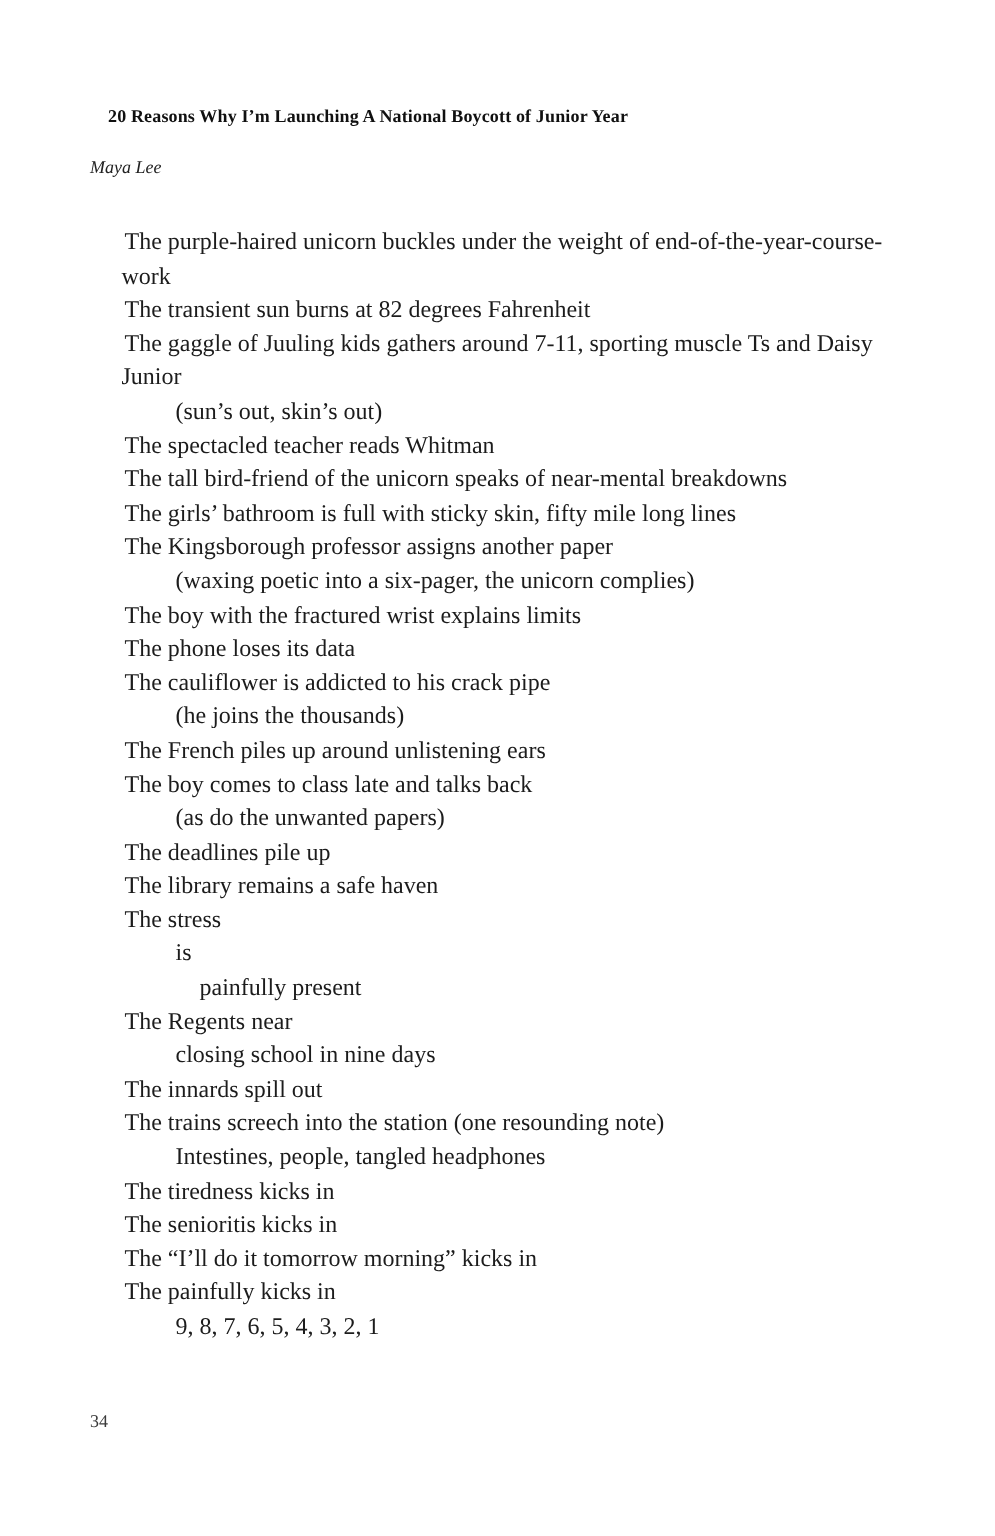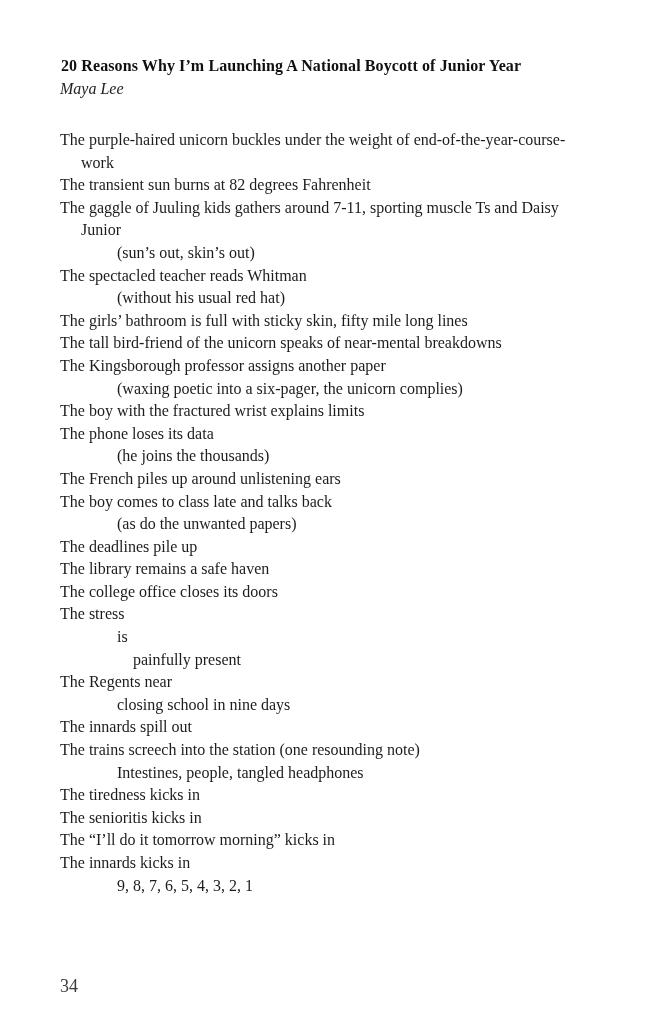--- a/index.html
+++ b/index.html
@@ -16,93 +16,92 @@
     font-family: "Liberation Serif", "DejaVu Serif", serif;
     color: #1c1c1c;
   }
   .content {
     position: absolute;
     left: 60px;
     top: 54px;
     right: 40px;
   }
   .title {
-    margin: 1px;
-    font-size: 16px;
+    margin: 12px;
+    font-size: 12px;
     line-height: 22px;
     font-weight: 700;
     color: #101010;
     letter-spacing: 0.1px;
   }
   .author {
     margin: 0;
-    font-size: 16px;
+    font-size: 12px;
     line-height: 22px;
     font-style: italic;
     color: #222222;
   }
   .poem {
     margin-top: 29px;
   }
   .poem-line {
     font-size: 16px;
     line-height: 22.6px;
     white-space: pre-wrap;
     color: #1c1c1c;
   }
-  .indent-0 { padding-left: 0; }
+  .indent-0 { padding-left: 0; margin-left: 23px; }
   .indent-1 { padding-left: 21px; }
   .indent-2 { padding-left: 57px; }
   .indent-3 { padding-left: 73px; }
   .page-number {
     position: absolute;
     left: 60px;
-    top: 976px;
-    font-size: 18px;
+    top: 940px;
+    font-size: 12px;
     color: #3a3a3a;
   }
 </style>
 </head>
 <body>
 
 <div class="page">
   <div class="content">
     <h1 class="title">20 Reasons Why I’m Launching A National Boycott of Junior Year</h1>
     <div class="author">Maya Lee</div>
     <div class="poem">
         <div class="poem-line indent-0">The purple-haired unicorn buckles under the weight of end-of-the-year-course-</div>
         <div class="poem-line indent-1">work</div>
         <div class="poem-line indent-0">The transient sun burns at 82 degrees Fahrenheit</div>
         <div class="poem-line indent-0">The gaggle of Juuling kids gathers around 7-11, sporting muscle Ts and Daisy</div>
         <div class="poem-line indent-1">Junior</div>
         <div class="poem-line indent-2">(sun’s out, skin’s out)</div>
         <div class="poem-line indent-0">The spectacled teacher reads Whitman</div>
-        <div class="poem-line indent-2">(without his usual red hat)</div>
+        <div class="poem-line indent-0">The tall bird-friend of the unicorn speaks of near-mental breakdowns</div>
         <div class="poem-line indent-0">The girls’ bathroom is full with sticky skin, fifty mile long lines</div>
-        <div class="poem-line indent-0">The tall bird-friend of the unicorn speaks of near-mental breakdowns</div>
         <div class="poem-line indent-0">The Kingsborough professor assigns another paper</div>
         <div class="poem-line indent-2">(waxing poetic into a six-pager, the unicorn complies)</div>
         <div class="poem-line indent-0">The boy with the fractured wrist explains limits</div>
         <div class="poem-line indent-0">The phone loses its data</div>
+        <div class="poem-line indent-0">The cauliflower is addicted to his crack pipe</div>
         <div class="poem-line indent-2">(he joins the thousands)</div>
         <div class="poem-line indent-0">The French piles up around unlistening ears</div>
         <div class="poem-line indent-0">The boy comes to class late and talks back</div>
         <div class="poem-line indent-2">(as do the unwanted papers)</div>
         <div class="poem-line indent-0">The deadlines pile up</div>
         <div class="poem-line indent-0">The library remains a safe haven</div>
-        <div class="poem-line indent-0">The college office closes its doors</div>
         <div class="poem-line indent-0">The stress</div>
         <div class="poem-line indent-2">is</div>
         <div class="poem-line indent-3">painfully present</div>
         <div class="poem-line indent-0">The Regents near</div>
         <div class="poem-line indent-2">closing school in nine days</div>
         <div class="poem-line indent-0">The innards spill out</div>
         <div class="poem-line indent-0">The trains screech into the station (one resounding note)</div>
         <div class="poem-line indent-2">Intestines, people, tangled headphones</div>
         <div class="poem-line indent-0">The tiredness kicks in</div>
         <div class="poem-line indent-0">The senioritis kicks in</div>
         <div class="poem-line indent-0">The “I’ll do it tomorrow morning” kicks in</div>
-        <div class="poem-line indent-0">The innards kicks in</div>
+        <div class="poem-line indent-0">The painfully kicks in</div>
         <div class="poem-line indent-2">9, 8, 7, 6, 5, 4, 3, 2, 1</div>
       </div>
   </div>
   <div class="page-number">34</div>
 </div>
 
 </body></html>

